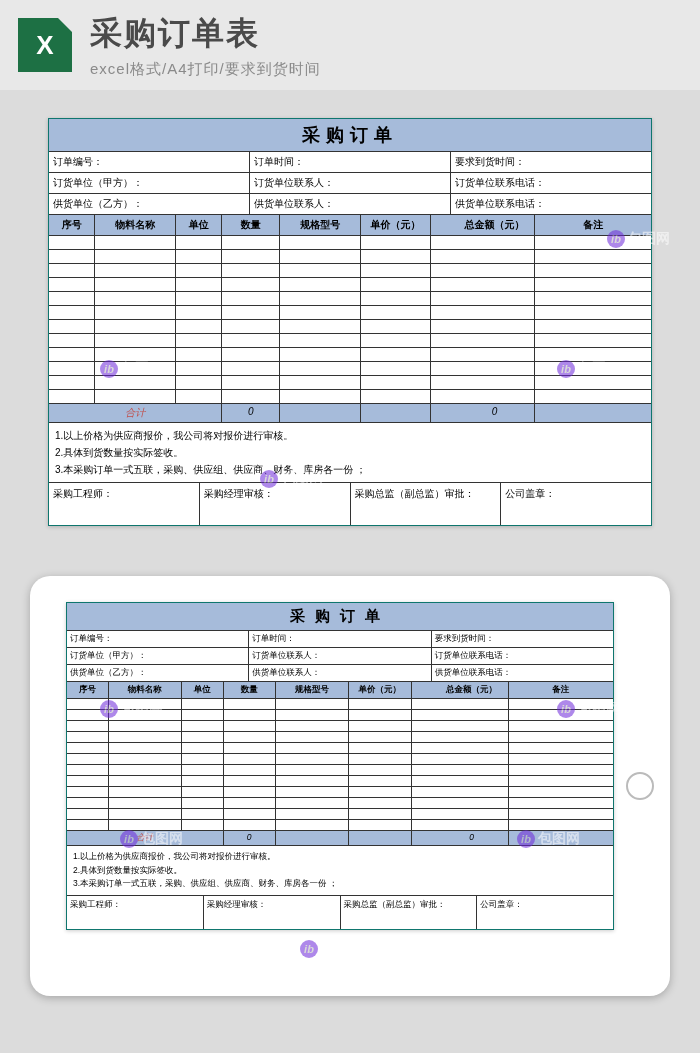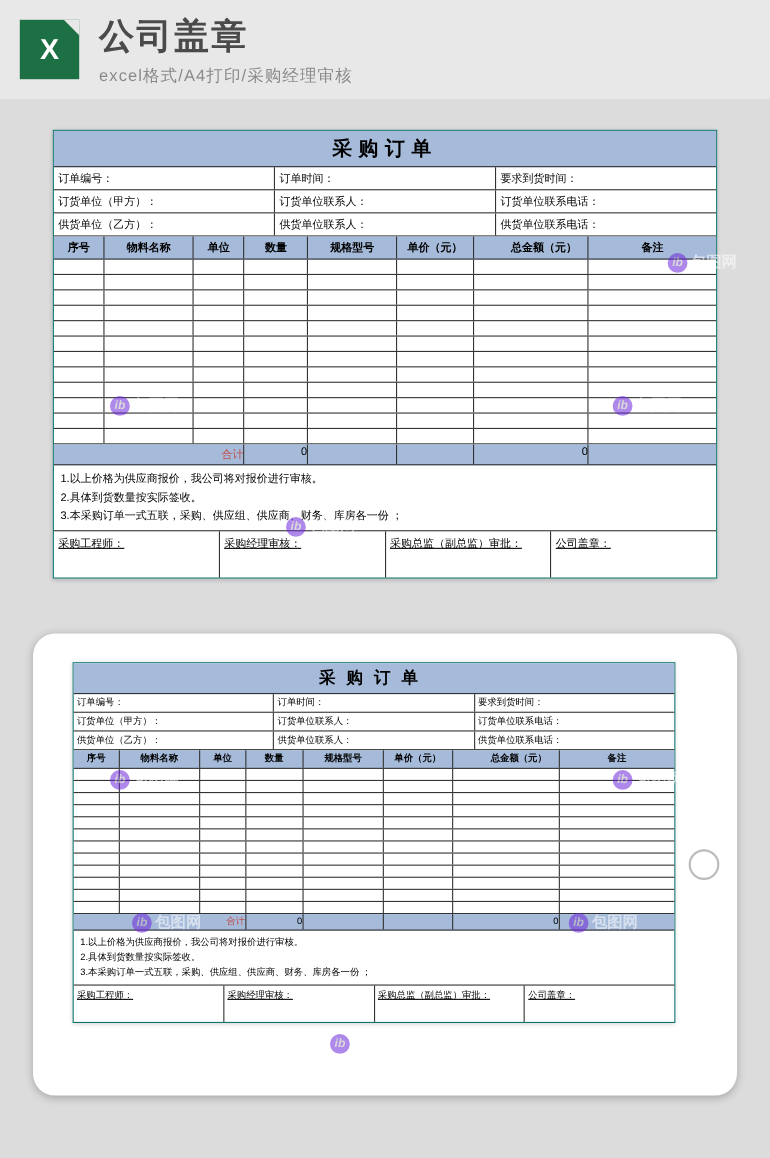--- a/index.html
+++ b/index.html
@@ -154,37 +154,37 @@
     .c-note { width: 20%; }
     
     .total-row {
       display: flex;
       background: #a6bbda;
       border-bottom: 1px solid #333;
     }
     .total-row > div {
       border-right: 1px solid #333;
       font-size: 10px;
-      text-align: right;
+      text-align: center;
       padding: 2px 0;
+      font-style: italic;
     }
     .total-row > div:last-child { border-right: none; }
     .tablet .total-row > div { font-size: 8.5px; padding: 1px 0; }
     .total-label { width: 30%; color: #c0504d; }
     
     .notes {
       border-bottom: 1px solid #333;
       padding: 4px 6px;
     }
     .notes p { font-size: 10px; line-height: 1.7; }
     .tablet .notes p { font-size: 8.5px; line-height: 1.6; }
     
     .sign-row {
       display: flex;
-      text-decoration: underline;
     }
     .sign-cell {
       flex: 1;
       font-size: 10px;
       padding: 4px 4px 24px;
       border-right: 1px solid #333;
     }
     .sign-cell:last-child { border-right: none; }
     .tablet .sign-cell { font-size: 8.5px; padding: 3px 3px 18px; }
     
@@ -209,22 +209,22 @@
     }
   </style>
 </head>
 <body>
 
 <div class="banner">
   <div class="excel-icon">
     <span class="x">X</span>
   </div>
   <div class="banner-text">
-    <div class="banner-title">公司盖章</div>
-    <div class="banner-sub">excel格式/A4打印/采购经理审核</div>
+    <div class="banner-title">采购订单表</div>
+    <div class="banner-sub">excel格式/A4打印/要求到货时间</div>
   </div>
 </div>
 
 <div class="sheet main">
   <div class="form-title">采购订单</div>
 
   <div class="info-row">
     <div class="info-cell">订单编号：</div>
     <div class="info-cell">订单时间：</div>
     <div class="info-cell">要求到货时间：</div>

